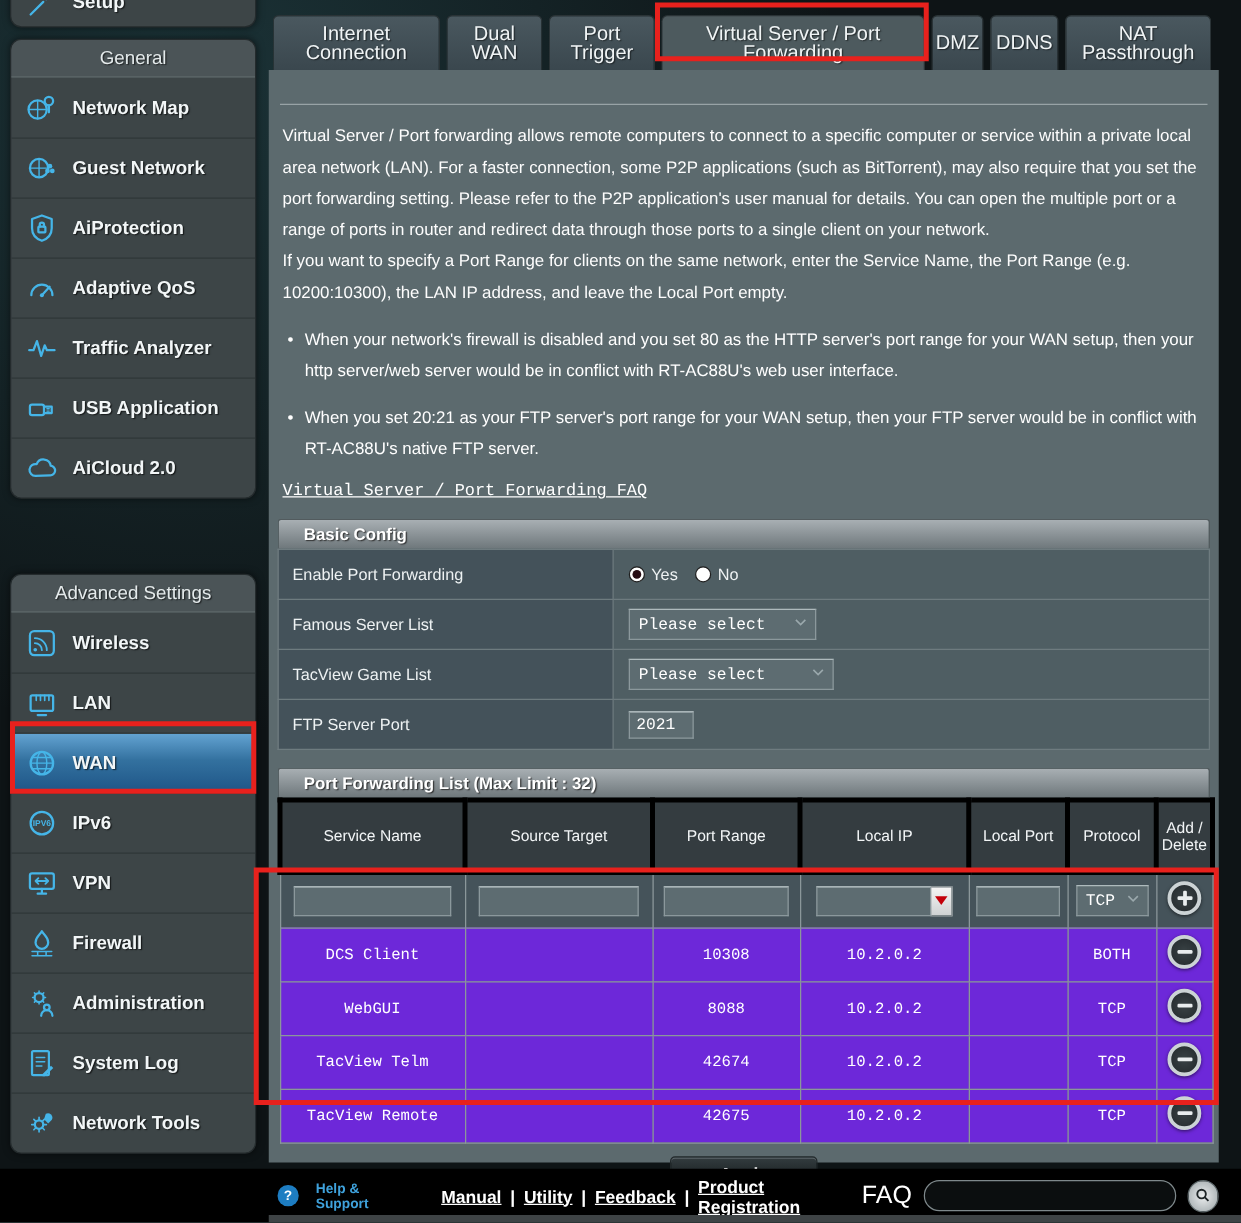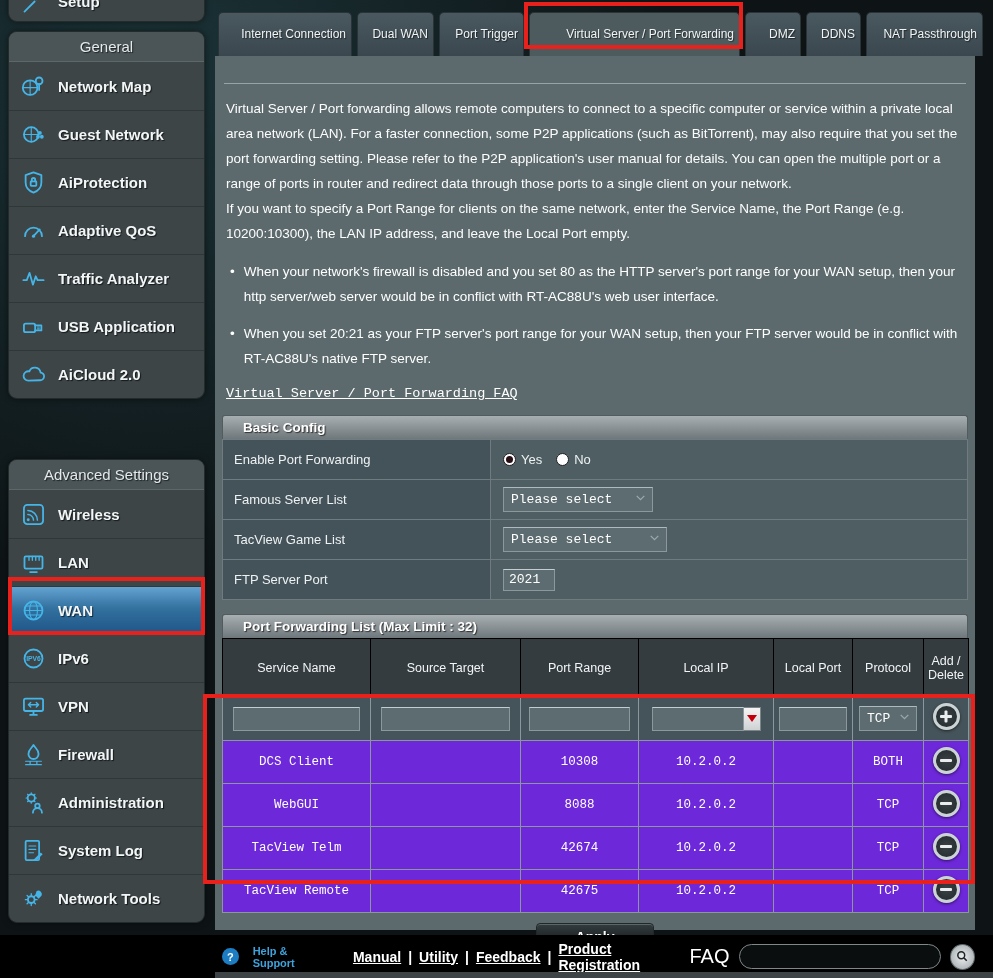--- a/index.html
+++ b/index.html
@@ -21,23 +21,23 @@
   .si { height:48px; display:flex; align-items:center; gap:11px; padding-left:10px; border-top:1px solid #2f3739; cursor:pointer; }
   .panel-header + .si, .panel-setup .si { border-top:none; }
   .panel-setup .si { height:40px; width:100%; }
   .si .icon { width:28px; height:28px; flex:0 0 28px; display:flex; align-items:center; justify-content:center; }
   .si .icon svg { width:27px; height:27px; stroke:#45b5e8; fill:none; stroke-width:1.6; stroke-linecap:round; stroke-linejoin:round; }
   .si-label { font-size:15px; font-weight:bold; color:#f2f6f7; text-shadow:1px 1px 1px rgba(0,0,0,.65); }
   .si-active { background:linear-gradient(180deg,#63a3d2 0%, #33719f 45%, #1e5587 100%); }
 
   
   .tabbar { position:absolute; left:218px; top:12px; height:44px; display:flex; gap:5px; }
-  .tab { height:44px; display:flex; align-items:center; justify-content:flex-end; text-align:center; font-size:12px; line-height:15px; color:#f0f4f5; background:linear-gradient(#4a585f,#3a474e); border:1px solid #2a3336; border-bottom:none; border-radius:5px 5px 0 0; padding:0 5px; cursor:pointer; text-shadow:1px 1px 1px rgba(0,0,0,.5); }
+  .tab { height:44px; display:flex; align-items:center; justify-content:center; text-align:center; font-size:16px; line-height:15px; color:#f0f4f5; background:linear-gradient(#4a585f,#3a474e); border:1px solid #2a3336; border-bottom:none; border-radius:5px 5px 0 0; padding:0 5px; cursor:pointer; text-shadow:1px 1px 1px rgba(0,0,0,.5); }
   .tab-active { background:#4d5a5e; }
-  .tw1{width:134px}.tw2{width:77px}.tw3{width:85px}.tw4{width:211px}.tw5{width:56px}.tw6{width:55px}.tw7{width:117px}
+  .tw1{width:134px}.tw2{width:77px}.tw3{width:85px}.tw4{width:211px}.tw5{width:42px}.tw6{width:55px}.tw7{width:117px}
 
   
   .content { position:absolute; left:215px; top:56px; width:760px; height:874px; background:#5c6a6e; padding:16px 7px 0 7px; }
   .page-title { font-size:17px; font-weight:bold; color:#fff; margin:4px 0 0 7px; text-shadow:1px 1px 2px rgba(0,0,0,.8); }
   .divider { border:0; border-top:1px solid #98a3a6; margin:11px 2px 12px 2px; }
   .desc { font-size:13.5px; line-height:25px; color:#fdfdfd; margin:0 4px; }
   .bullets { list-style:none; margin:13px 4px 0 8px; }
   .bullets li { display:flex; gap:9px; font-size:13.5px; line-height:25px; margin-bottom:12px; }
   .bullet-dot { flex:0 0 auto; }
   .faq-link { display:inline-block; margin:2px 0 0 4px; font-family:"Liberation Mono", monospace; font-size:13.5px; color:#fff; text-decoration:underline; cursor:pointer; }
@@ -54,21 +54,21 @@
   .radio { width:13px; height:13px; border-radius:50%; background:#fff; border:1px solid #202020; display:inline-block; position:relative; }
   .radio-checked::after { content:''; position:absolute; left:2px; top:2px; width:7px; height:7px; border-radius:50%; background:#270d14; }
   .select { display:inline-flex; align-items:center; justify-content:space-between; height:25px; background:#5d6c71; border:1px solid #8b989c; border-top-color:#aebabd; color:#fff; font-family:"Liberation Mono", monospace; font-size:13px; padding:0 5px 0 7px; cursor:pointer; }
   .sel-server { width:150px; } .sel-game { width:164px; } .sel-protocol { width:58px; }
   .chev svg { width:13px; height:13px; stroke:#9aa8ac; stroke-width:2.4; fill:none; }
   .txt-input { height:22px; background:#5d6c71; border:1px solid #8b989c; border-top-color:#c4ced1; color:#fff; font-family:"Liberation Mono", monospace; font-size:13px; padding:1px 5px; outline:none; }
   .ftp-input { width:52px; }
 
   
   .pf-table { width:100%; border-collapse:collapse; table-layout:fixed; }
-  .pf-table th { background:#343c40; border:1px solid #000000; height:58px; font-weight:normal; font-size:12.5px; color:#f2f5f6; }
+  .pf-table th { background:#343c40; border:4px solid #000000; height:58px; font-weight:normal; font-size:12.5px; color:#f2f5f6; }
   .pf-table td { border:1px solid #8b979a; text-align:center; }
   .pf-input-row td { background:#45535a; height:44px; }
   .cell-input { width:86%; height:24px; }
   .ip-combo { display:inline-flex; align-items:center; }
   .ip-combo .txt-input { width:92px; height:24px; }
   .ip-drop { width:17px; height:24px; background:linear-gradient(#f4f4f4,#cfd2d3); border:1px solid #7c8689; border-left:none; display:inline-flex; align-items:center; justify-content:center; cursor:pointer; }
   .red-tri { width:0; height:0; border-left:5px solid transparent; border-right:5px solid transparent; border-top:7px solid #c3000a; }
   .pf-data-row td { background:#6d28d9; height:43px; font-family:Liberation Mono, monospace; font-size:12.5px; color:#fff; }
 
   .cbtn { width:27px; height:27px; border-radius:50%; background:radial-gradient(#394245,#23292c); border:3px solid #ccd3d5; display:inline-flex; align-items:center; justify-content:center; position:relative; cursor:pointer; box-shadow:0 1px 3px rgba(0,0,0,.55); }

